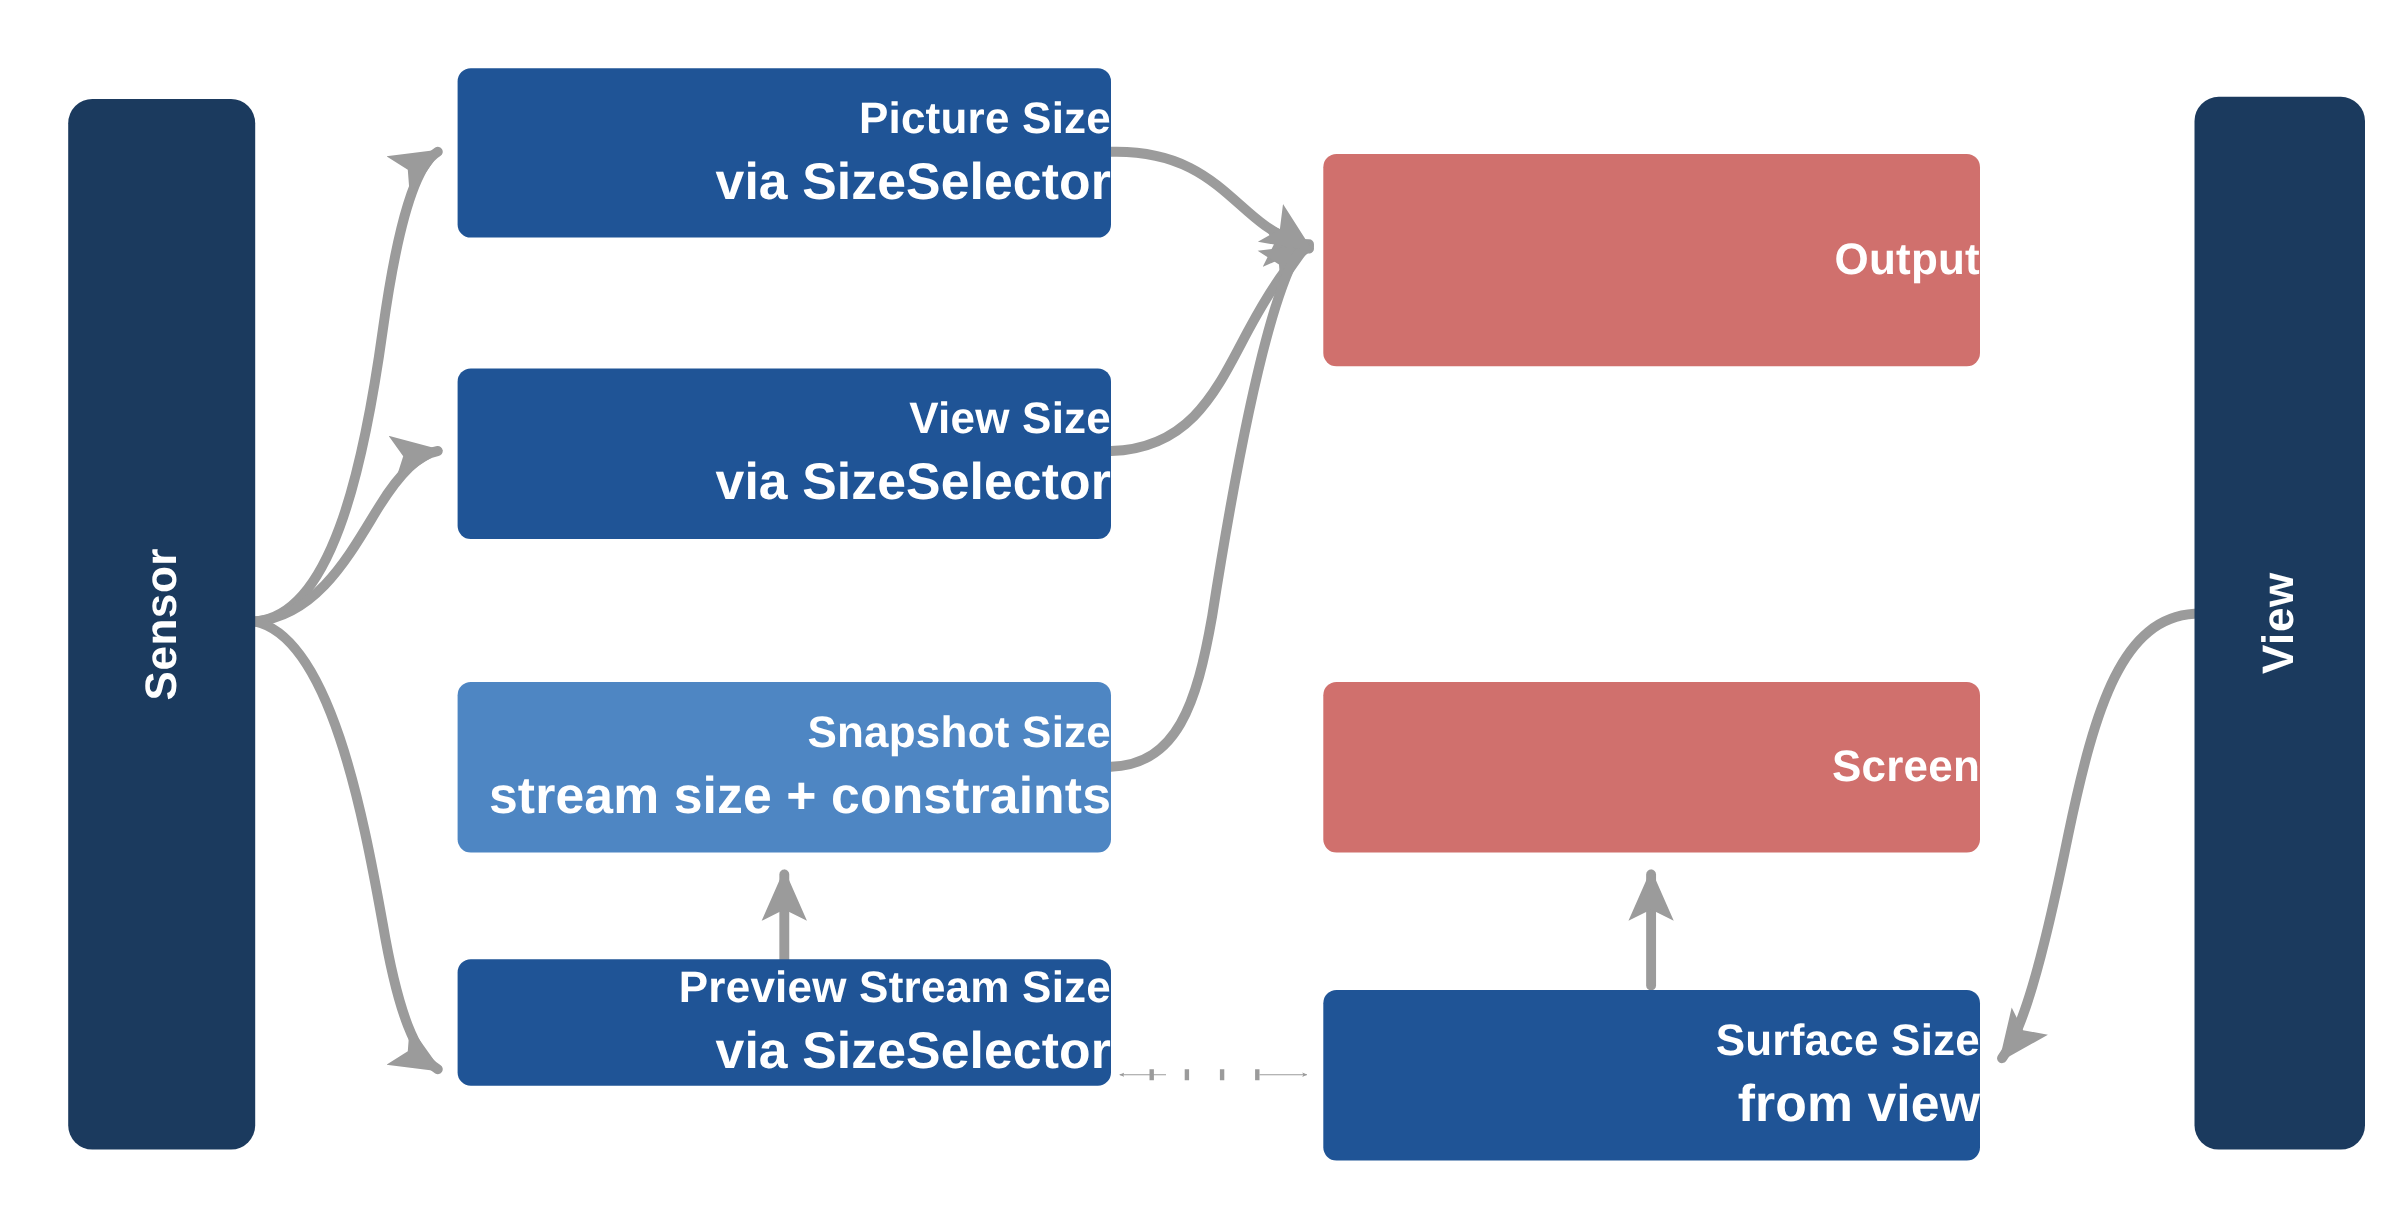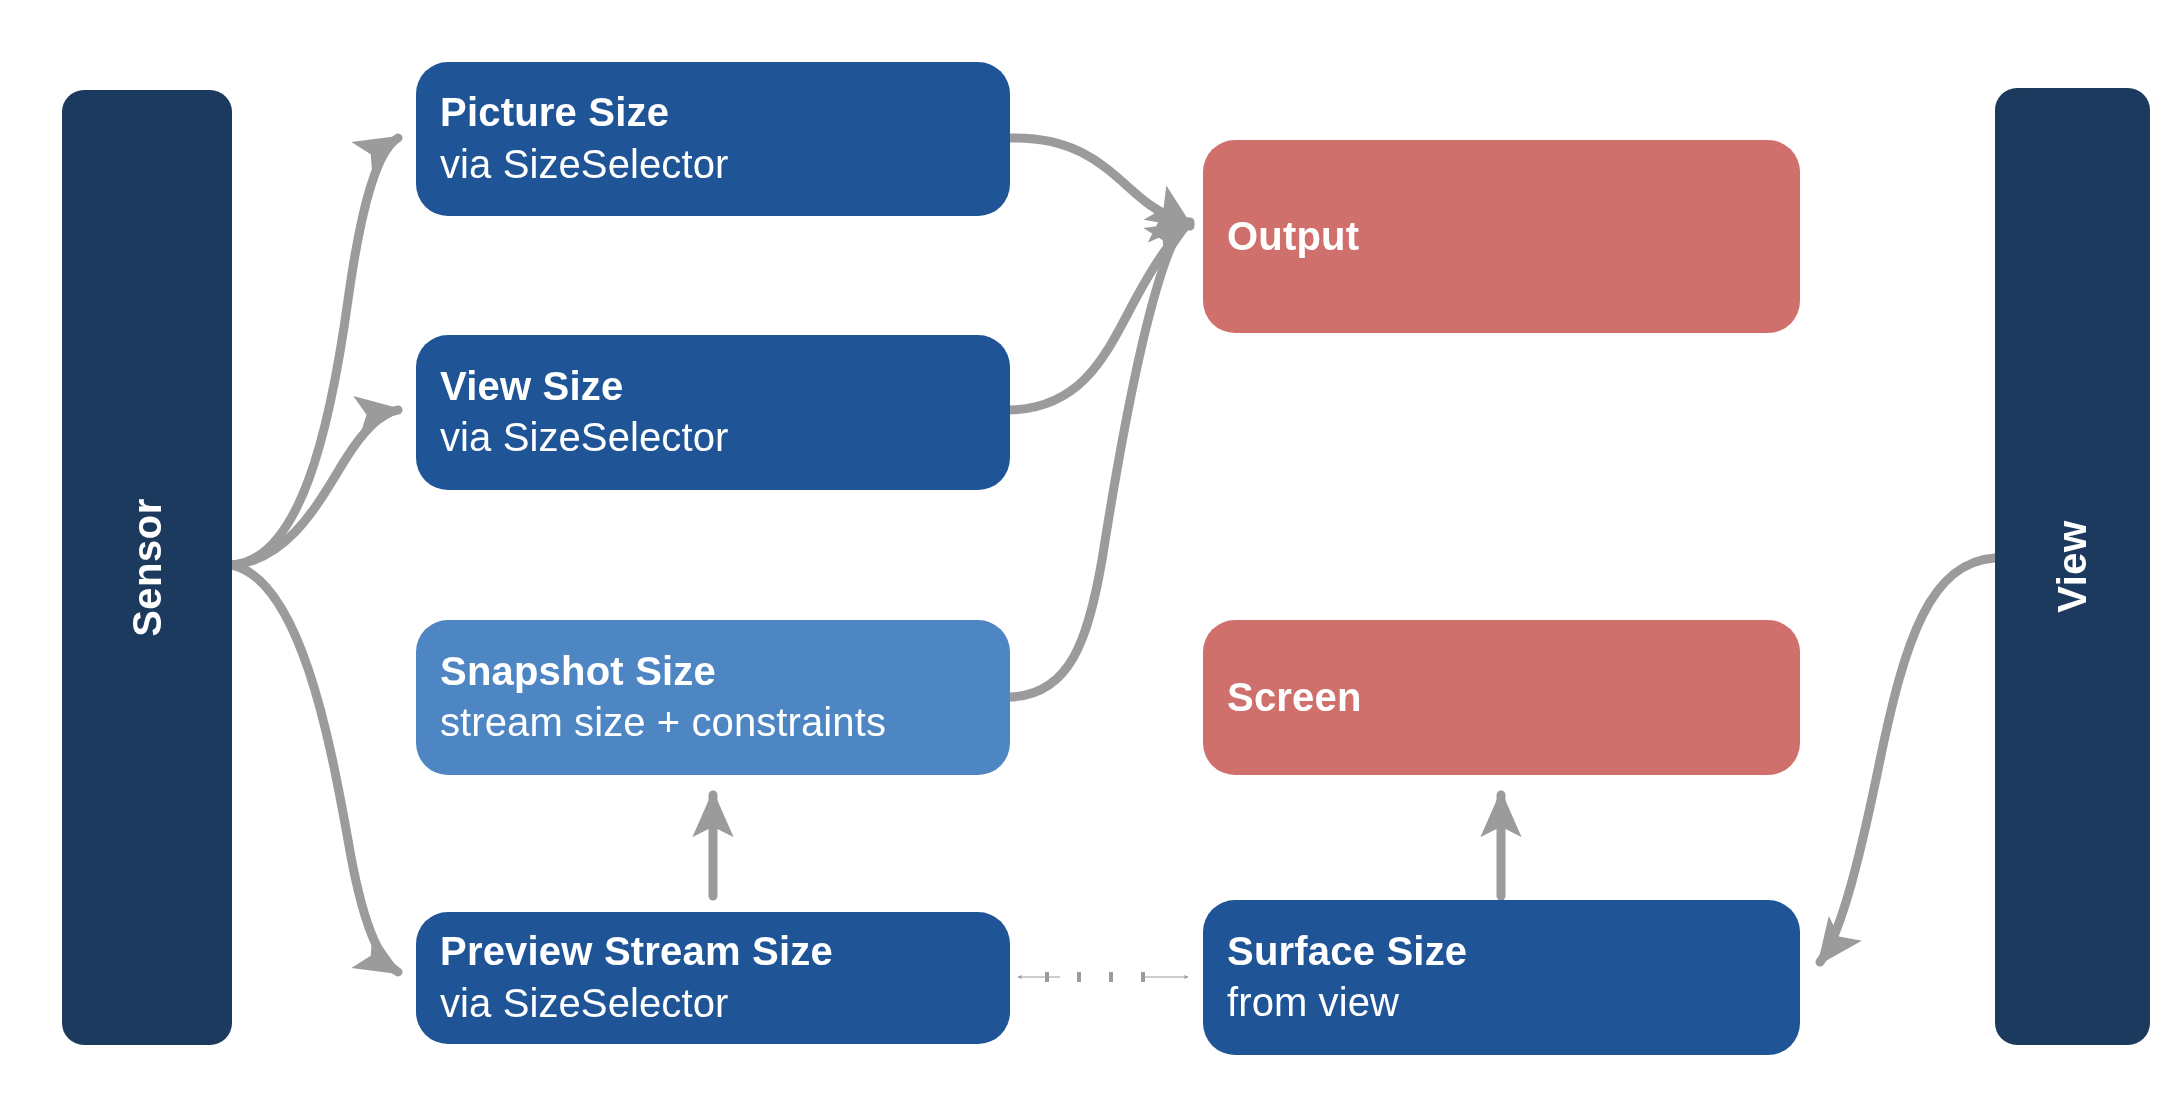--- a/index.html
+++ b/index.html
@@ -30,36 +30,36 @@
     z-index: 1;
   }
 
   
   .node {
     position: absolute;
     z-index: 2;
     box-sizing: border-box;
     display: flex;
     flex-direction: column;
-    align-items: flex-start;
+    align-items: flex-end;
     justify-content: center;
     text-align: center;
     color: #ffffff;
-    border-radius: 32px;
+    border-radius: 12px;
     padding-left: 24px;
   }
   .node .title {
     font-weight: bold;
     font-size: 40px;
     line-height: 1.12;
     letter-spacing: 0.2px;
   }
   .node .subtitle {
-    font-weight: normal;
-    font-size: 40px;
+    font-weight: bold;
+    font-size: 47px;
     line-height: 1.18;
     margin-top: 6px;
     letter-spacing: 0.1px;
   }
 
   
   .rail {
     position: absolute;
     z-index: 2;
     box-sizing: border-box;
@@ -83,21 +83,21 @@
   .c-lightblue { background: #4e86c3; }
   .c-red       { background: #d0706d; }
 
   
   #rail-sensor { left: 62px;  top: 90px;  width: 170px; height: 955px; }
   #rail-view   { left: 1995px; top: 88px;  width: 155px; height: 957px; }
 
   #node-picture-size  { left: 416px;  top: 62px;   width: 594px; height: 154px; }
   #node-video-size    { left: 416px;  top: 335px;  width: 594px; height: 155px; }
   #node-snapshot-size { left: 416px;  top: 620px;  width: 594px; height: 155px; }
-  #node-preview-size  { left: 416px;  top: 912px;  width: 594px; height: 132px; }
+  #node-preview-size  { left: 416px;  top: 872px;  width: 594px; height: 115px; }
 
   #node-output        { left: 1203px; top: 140px;  width: 597px; height: 193px; }
   #node-screen        { left: 1203px; top: 620px;  width: 597px; height: 155px; }
   #node-surface-size  { left: 1203px; top: 900px;  width: 597px; height: 155px; }
 </style>
 </head>
 <body>
 
 <div id="diagram-root">
 

